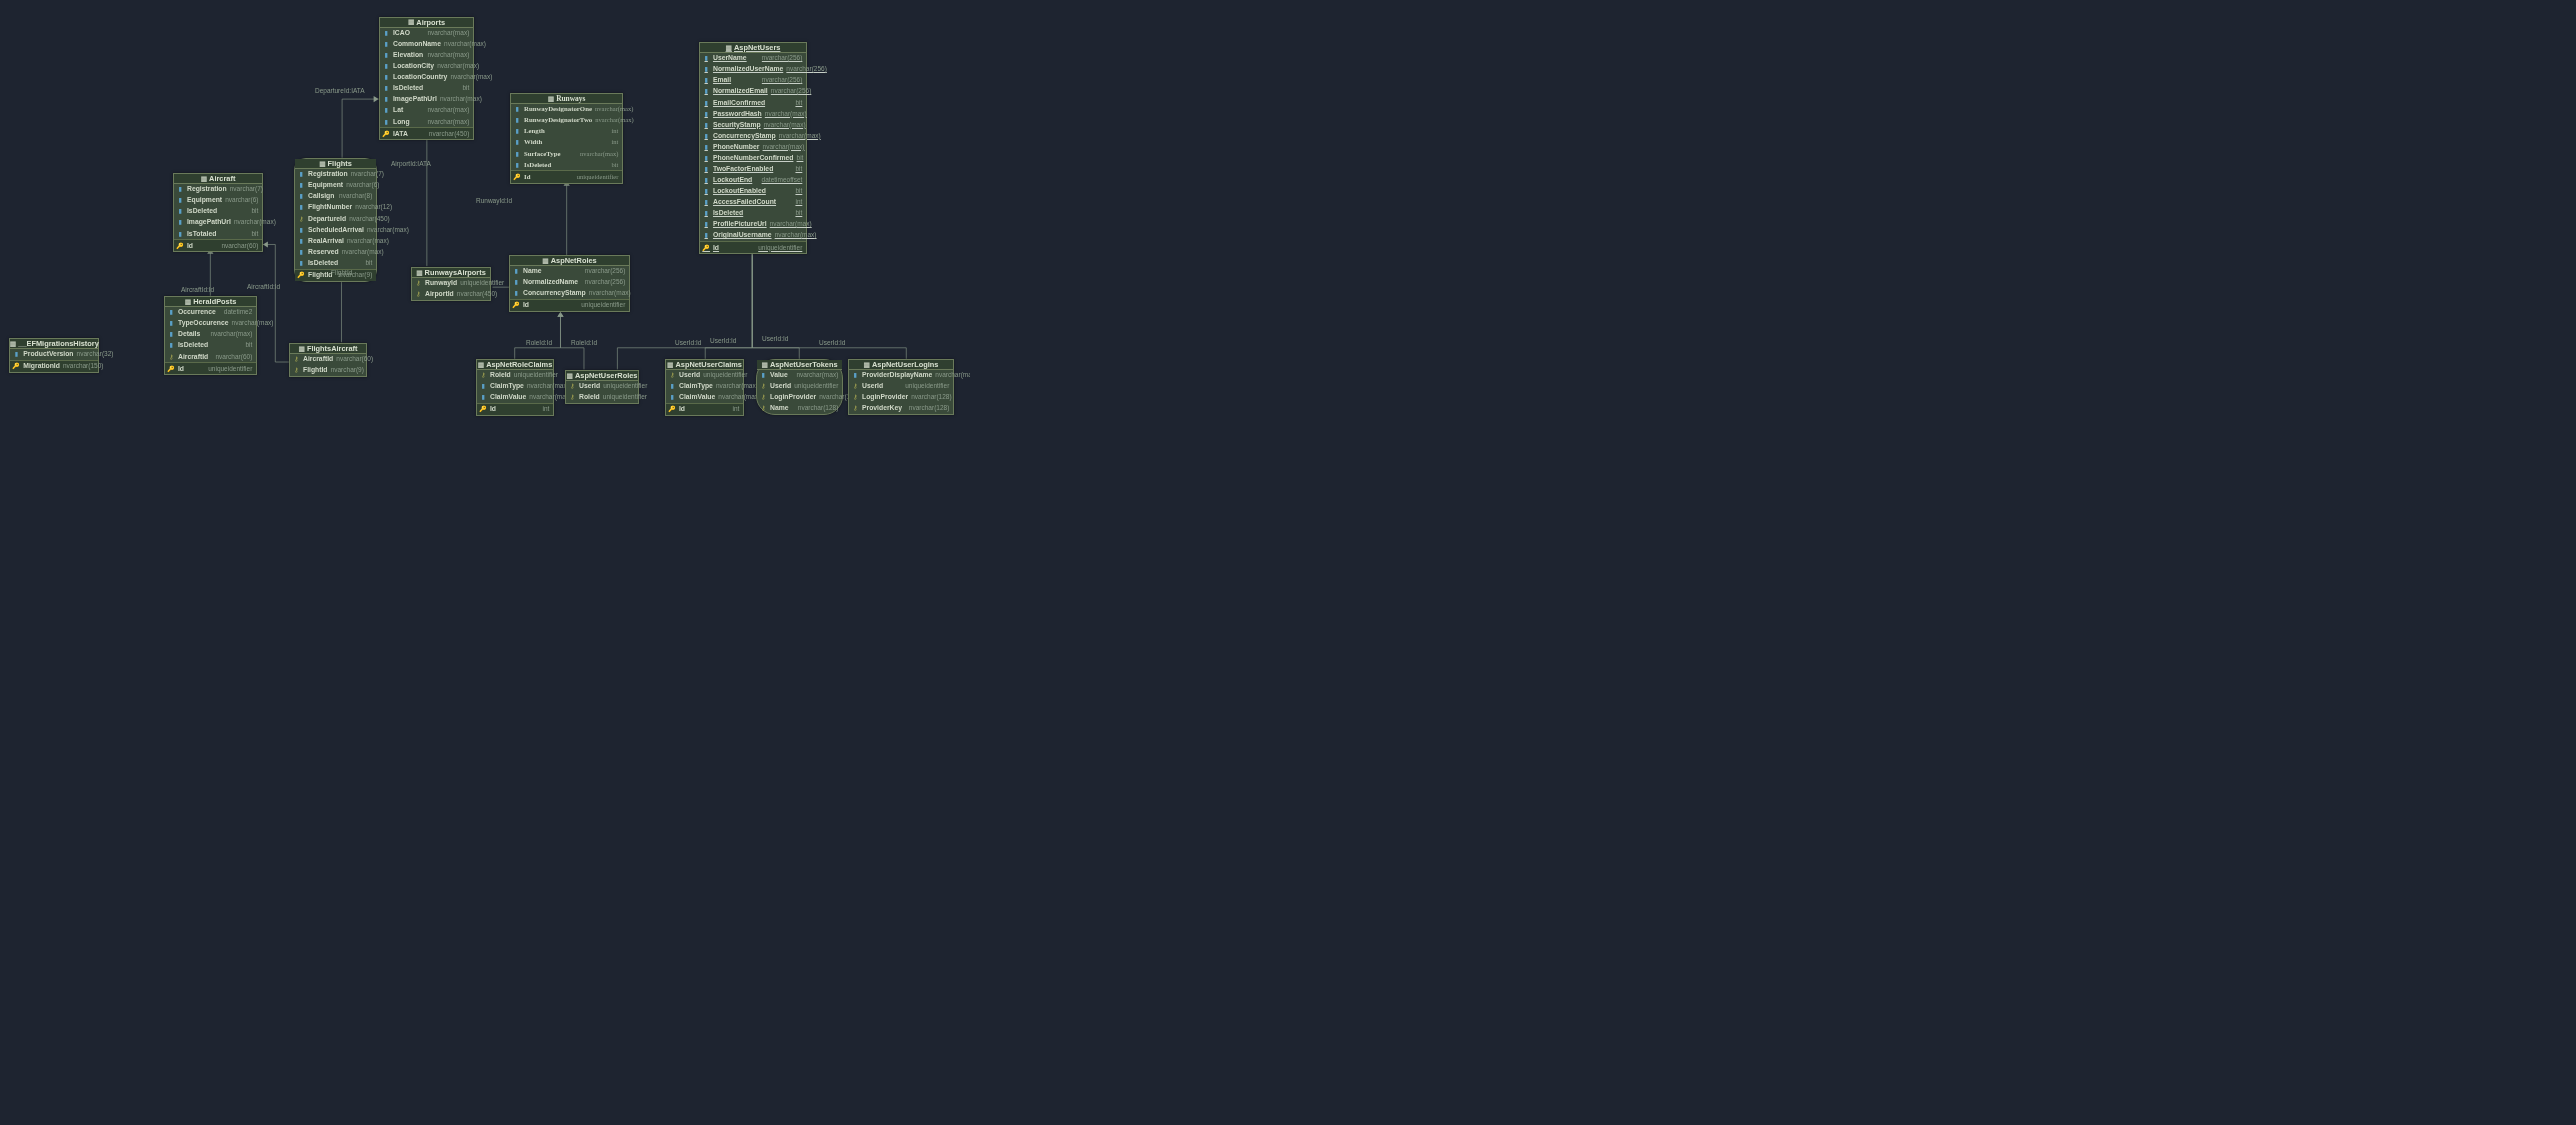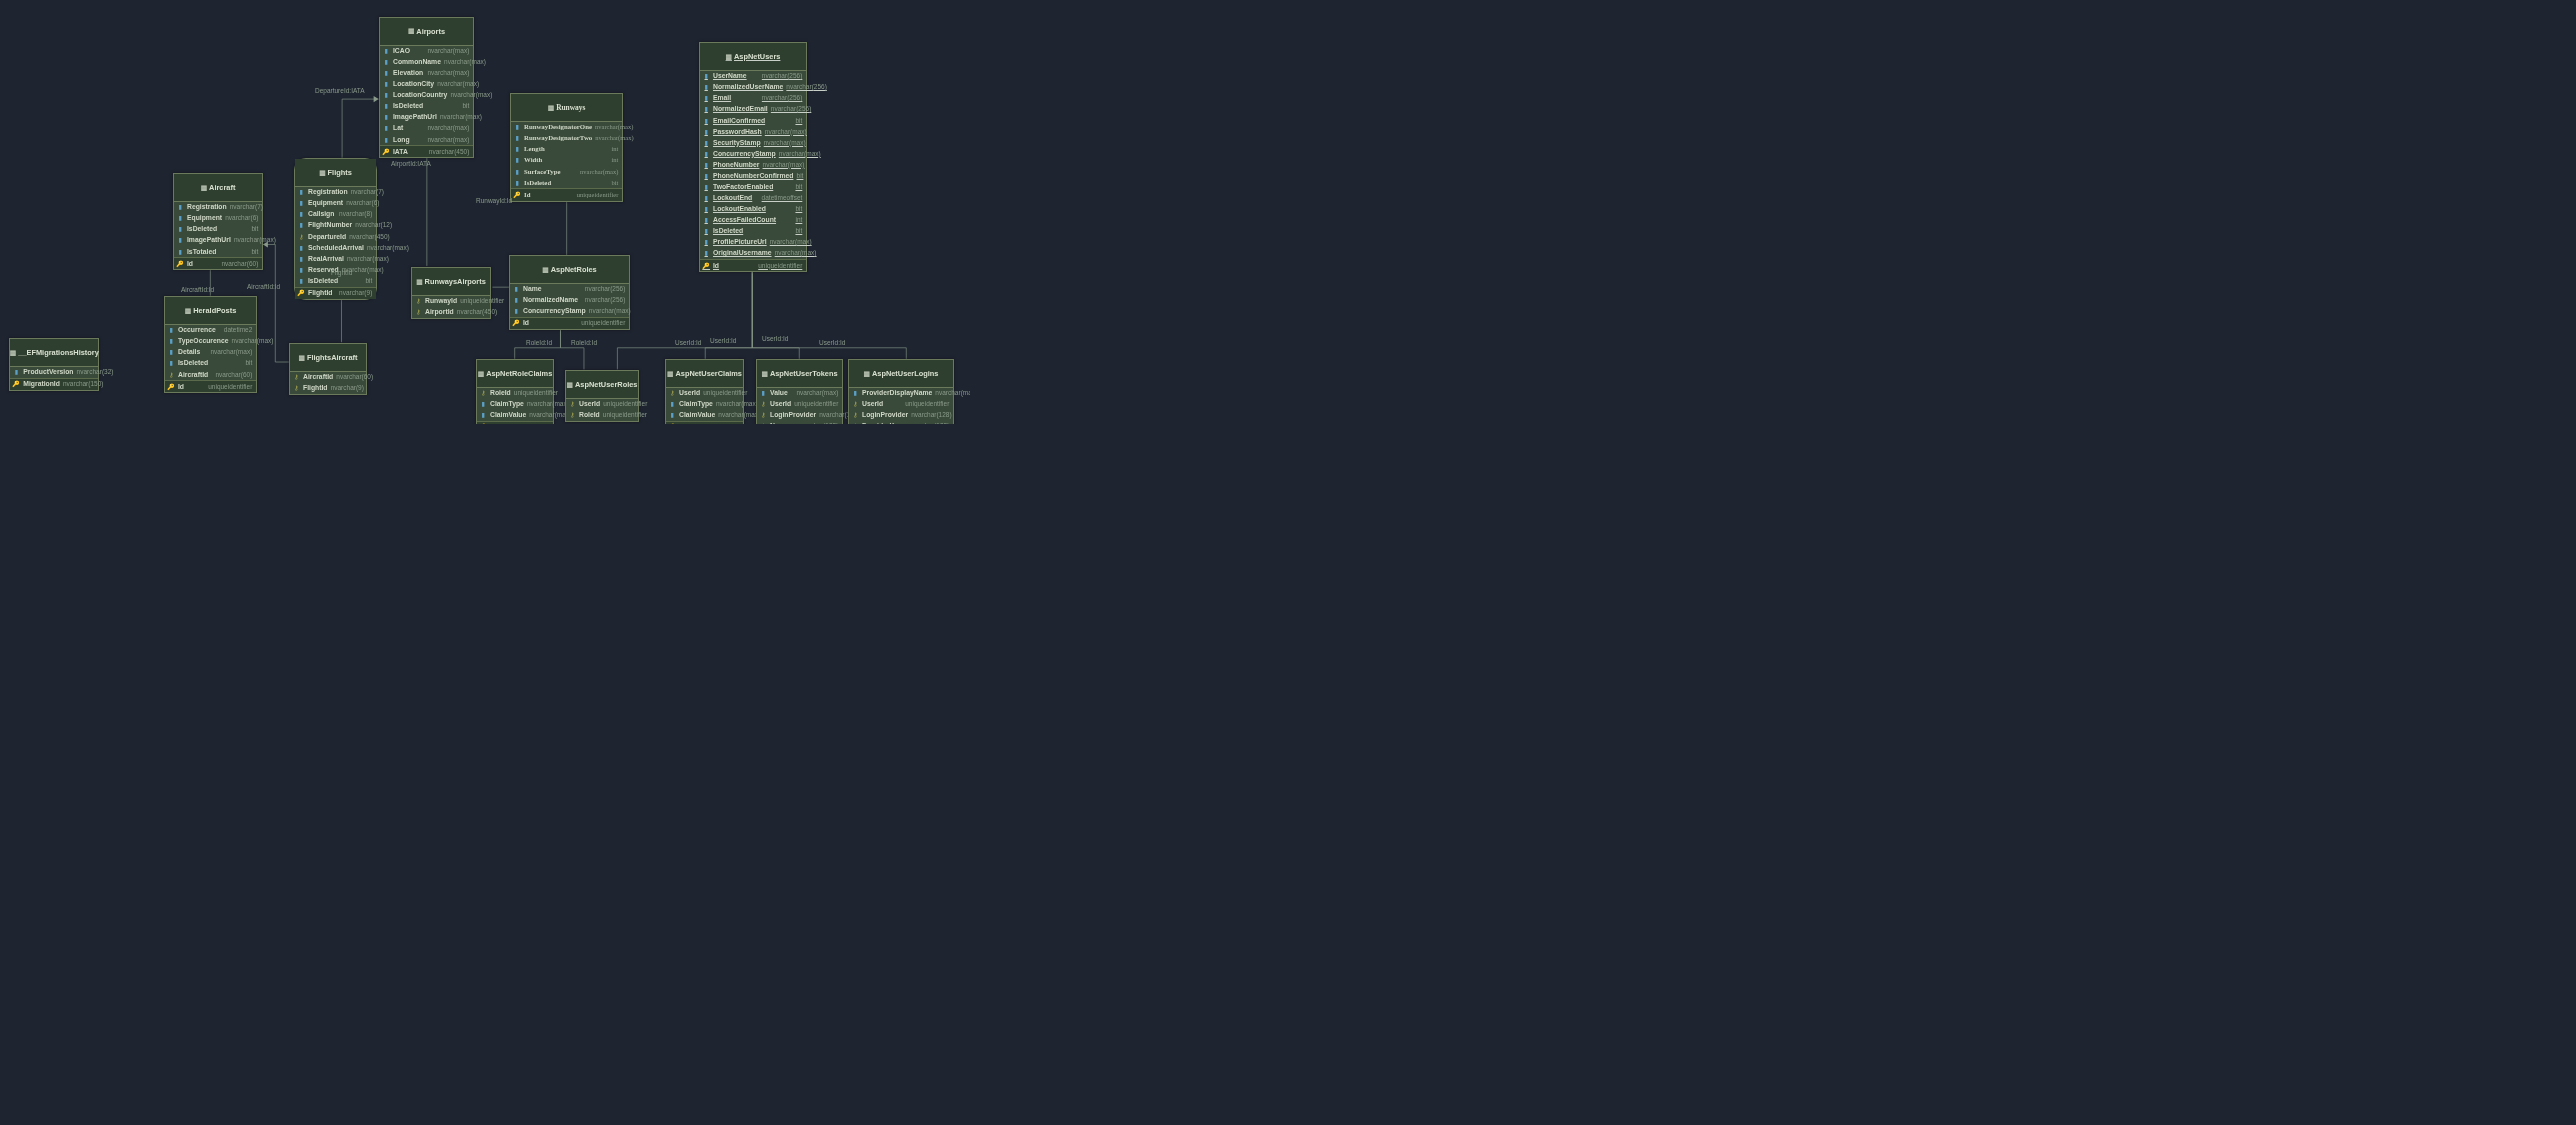--- a/index.html
+++ b/index.html
@@ -14,21 +14,21 @@
     overflow: hidden;
   }
   .table {
     position: absolute;
     background: #3a4a3a;
     border: 0.6px solid #6a7a5a;
     box-shadow: 0 0 2.5px rgba(0,0,0,0.5);
   }
   .table-header {
     background: #2f3f2f;
-    padding: 9px 5px;
+    padding: 0 5px;
     text-align: center;
     font-weight: 600;
     color: #d8e0d0;
     border-bottom: 0.6px solid #6a7a5a;
     display: flex;
     align-items: center;
     justify-content: center;
     gap: 2px;
   }
   .table-header .tbl-icon {
@@ -510,21 +510,21 @@
           <span class="name">ClaimValue</span>
           <span class="dtype">nvarchar(max)</span>
         </div>
         <div class="col key-row">
           <span class="icon pk-icon">🔑</span>
           <span class="name">Id</span>
           <span class="dtype">int</span>
         </div>
       </div>
     </div>
-    <div class="table" style="left: 756px; top: 359px; width: 87px;">
+    <div class="table" style="left: 756px; top: 359px; width: 87px; border-radius: 19px;">
       <div class="table-header">
         <span class="tbl-icon">▦</span>
         <span>AspNetUserTokens</span>
       </div>
       <div class="cols">
         <div class="col">
           <span class="icon col-icon">▮</span>
           <span class="name">Value</span>
           <span class="dtype">nvarchar(max)</span>
         </div>

